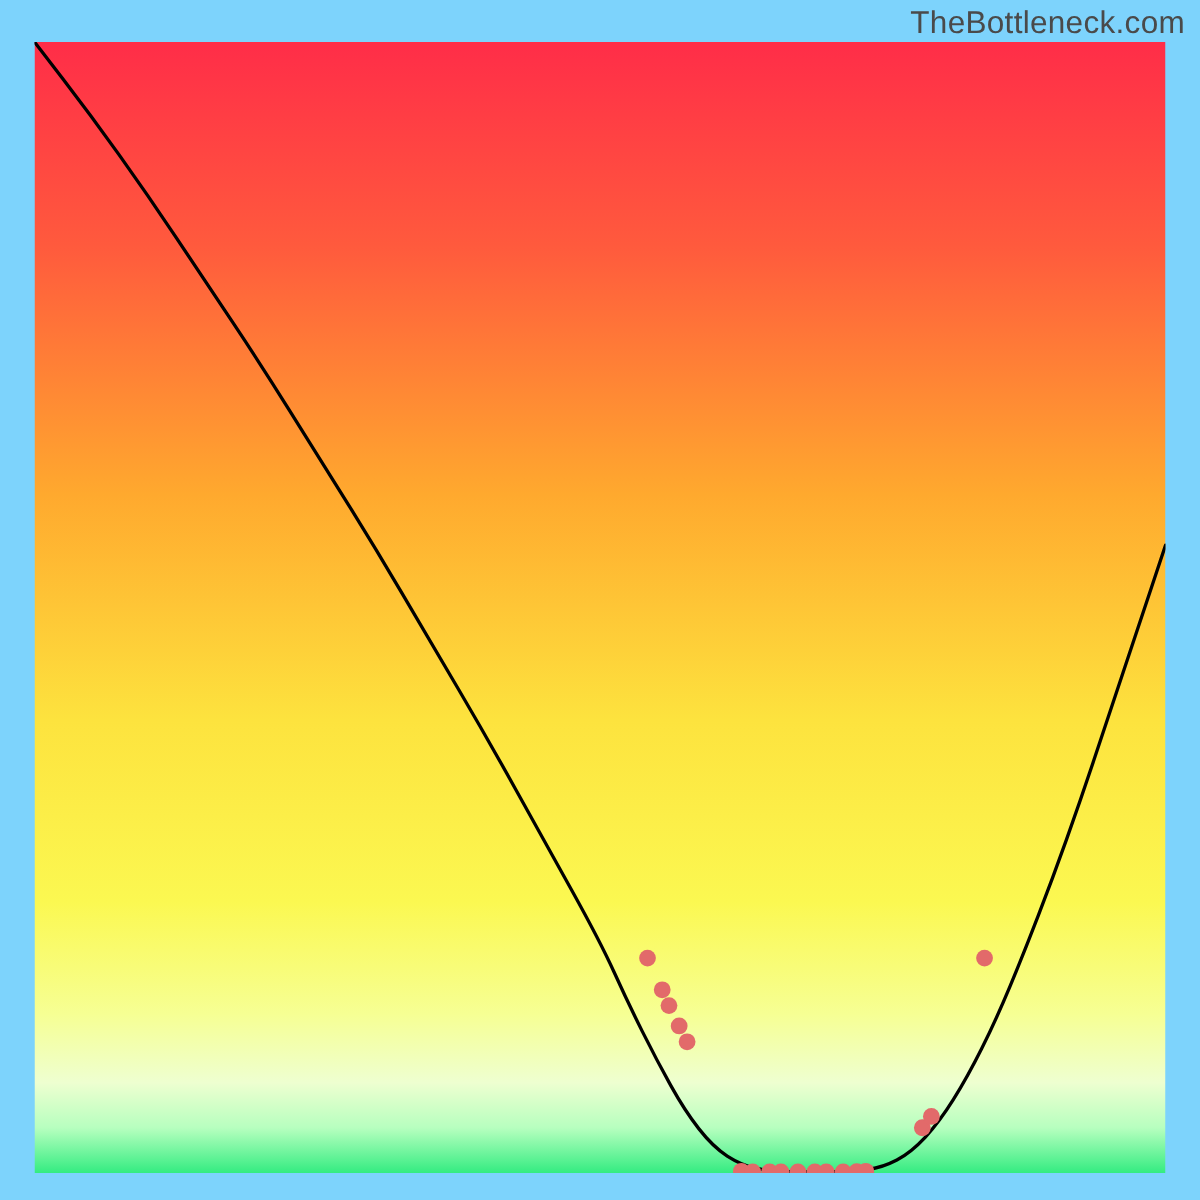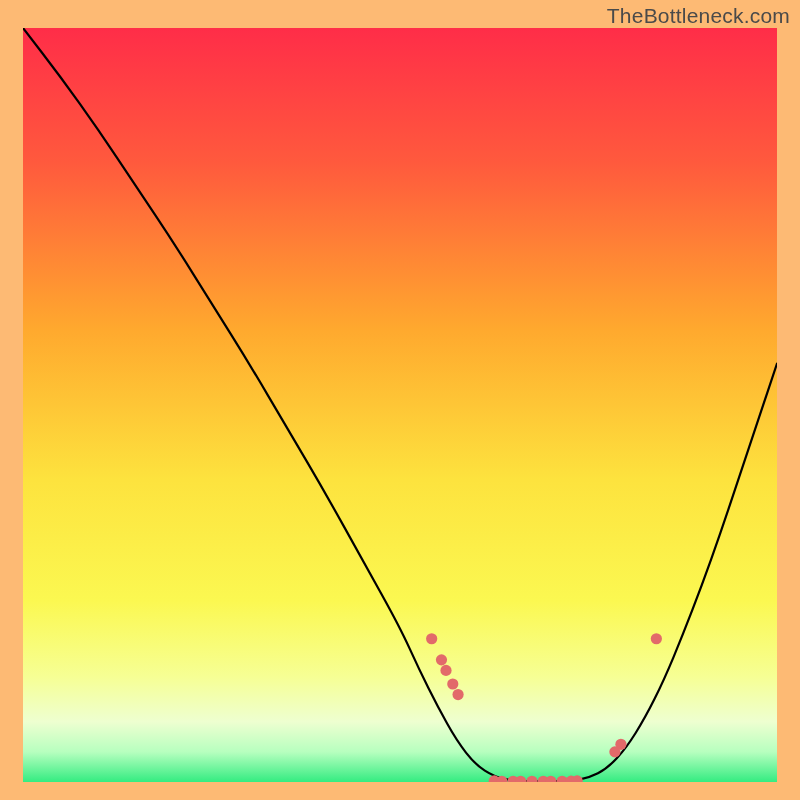--- a/index.html
+++ b/index.html
@@ -1,20 +1,20 @@
 <!DOCTYPE html>
 <html><head>
 <meta charset="utf-8">
 <style>
   * { margin: 0; padding: 0; box-sizing: border-box; }
   html, body { width: 800px; height: 800px; overflow: hidden; background: #000; }
   .frame {
     width: 800px;
     height: 800px;
-    background: #fdba74;
+    background: #7dd3fc;
     position: relative;
   }
   .watermark {
     position: absolute;
     top: 4px;
     right: 10px;
     font-family: Arial, Helvetica, sans-serif;
     font-size: 21px;
     color: #4a4a4a;
     font-weight: 500;

